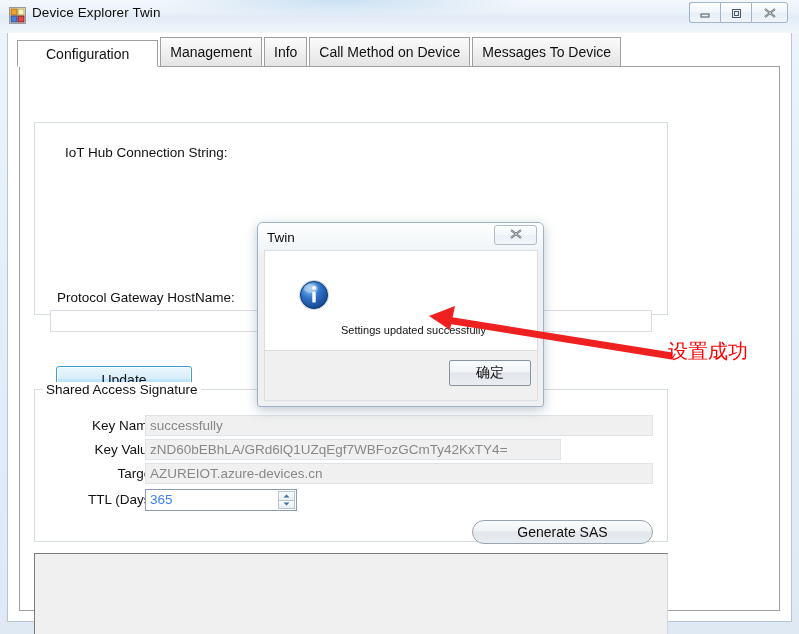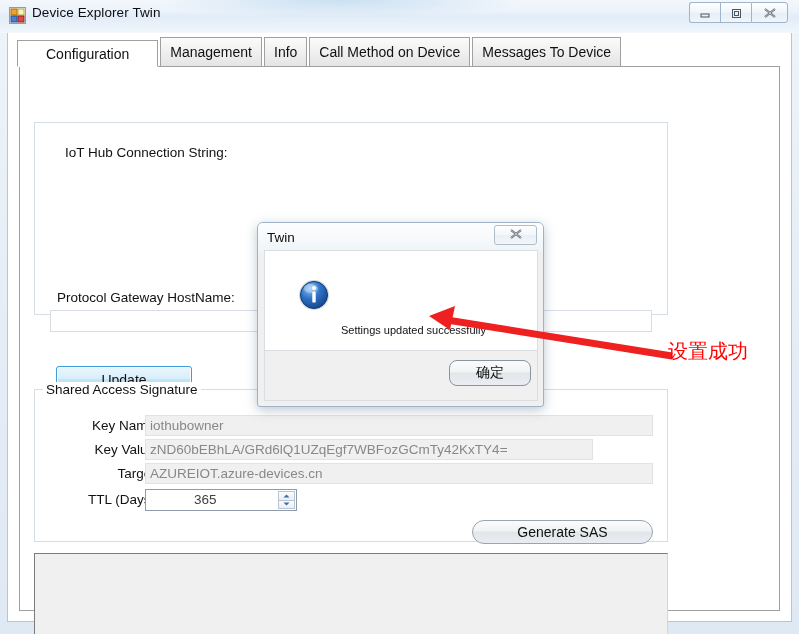--- a/index.html
+++ b/index.html
@@ -172,33 +172,33 @@
   }
 
   
   .sas-label { position: absolute; font-size: 13.5px; color:#111; text-align: right; white-space: nowrap; }
   #lbl-key-name  { left: 22px;  top: 28px; width: 98px; }
   #lbl-key-value { left: 22px;  top: 52px; width: 98px; }
   #lbl-target    { left: 22px;  top: 76px; width: 98px; }
   #lbl-ttl       { left: 12px;  top: 102px; width: 108px; }
 
   #txt-key-name  { left: 110px; top: 25px; width: 508px; height: 21px; }
-  #txt-key-value { left: 110px; top: 49px; width: 448px; height: 21px; }
+  #txt-key-value { left: 110px; top: 49px; width: 416px; height: 21px; }
   #txt-target    { left: 110px; top: 73px; width: 508px; height: 21px; }
 
   #spin-ttl {
     position: absolute;
     left: 110px; top: 99px; width: 152px; height: 22px;
     border: 1px solid #8d9bab;
     background: #ffffff;
     box-sizing: border-box;
   }
   #spin-ttl-value {
     position: absolute; left: 4px; top: 2px;
-    font-size: 13.5px; color: #404040; margin-left: 44px;
+    font-size: 13.5px; color: #3b82f6;
   }
   #spin-ttl-buttons {
     position: absolute; right: 1px; top: 1px;
     width: 17px; height: 18px;
     display: flex; flex-direction: column;
   }
   .spin-btn {
     flex: 1;
     border: 1px solid #b9c4d0;
     background: linear-gradient(to bottom, #fbfcfd, #eaeff4);
@@ -289,21 +289,21 @@
     background: #f0f0f0;
     border: 1px solid #dadee3;
     border-top: none;
     box-sizing: border-box;
   }
   #dlg-ok {
     position: absolute;
     left: 184px; top: 9px;
     width: 82px; height: 26px;
     border: 1px solid #8a949f;
-    border-radius: 8px;
+    border-radius: 2px;
     background: linear-gradient(to bottom, #fafbfc 0%, #f1f3f5 46%, #e2e6ea 50%, #eaeef2 100%);
     font-size: 14px; color: #111;
     display: flex; align-items: center; justify-content: center;
     box-sizing: border-box;
   }
 
   
   #annotation-layer {
     position: absolute; left: 0; top: 0;
     width: 799px; height: 544px;
@@ -396,21 +396,21 @@
 
           <div id="btn-update">
             <span>Update</span>
           </div>
         </div>
 
         <div class="groupbox" id="grp-sas">
           <div class="gb-caption">Shared Access Signature</div>
 
           <div class="sas-label" id="lbl-key-name">Key Name</div>
-          <div class="textbox readonly" id="txt-key-name">iothubowner</div>
+          <div class="textbox readonly" id="txt-key-name">successfully</div>
 
           <div class="sas-label" id="lbl-key-value">Key Value</div>
           <div class="textbox readonly" id="txt-key-value">zND60bEBhLA/GRd6lQ1UZqEgf7WBFozGCmTy42KxTY4=</div>
 
           <div class="sas-label" id="lbl-target">Target</div>
           <div class="textbox readonly" id="txt-target">AZUREIOT.azure-devices.cn</div>
 
           <div class="sas-label" id="lbl-ttl">TTL (Days)</div>
           <div id="spin-ttl">
             <div id="spin-ttl-value">365</div>

